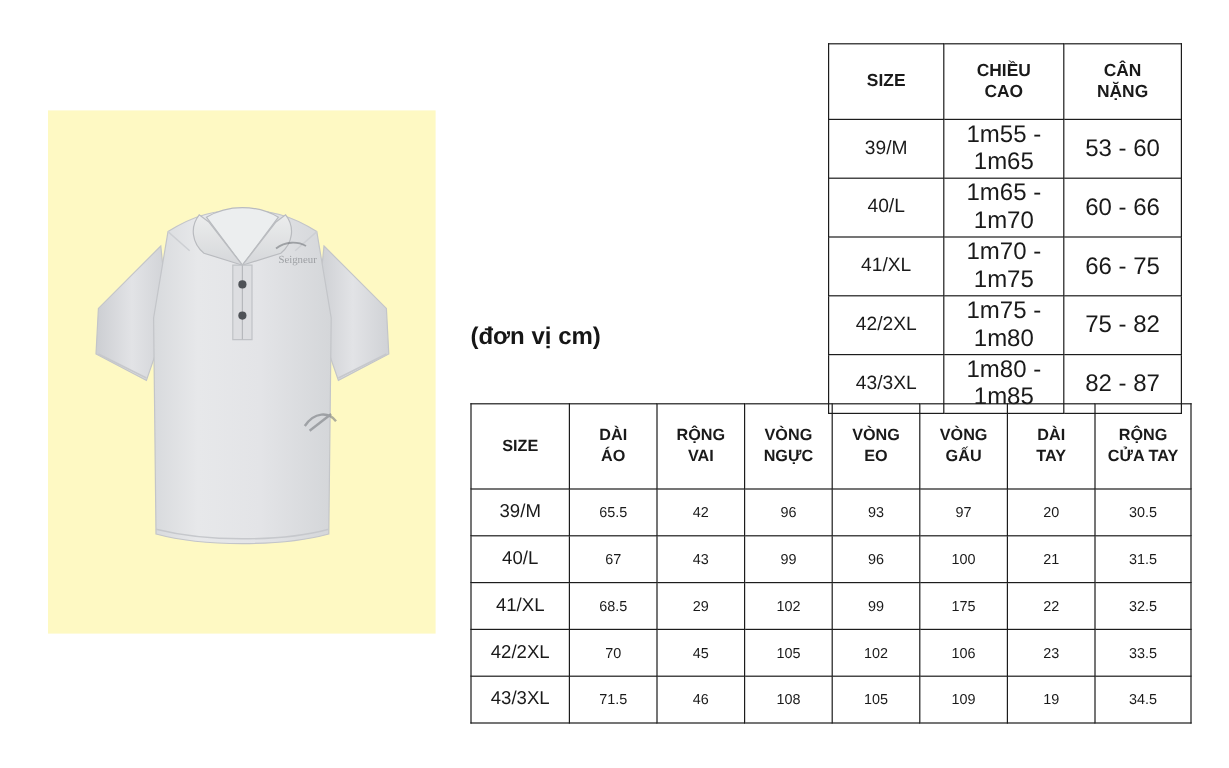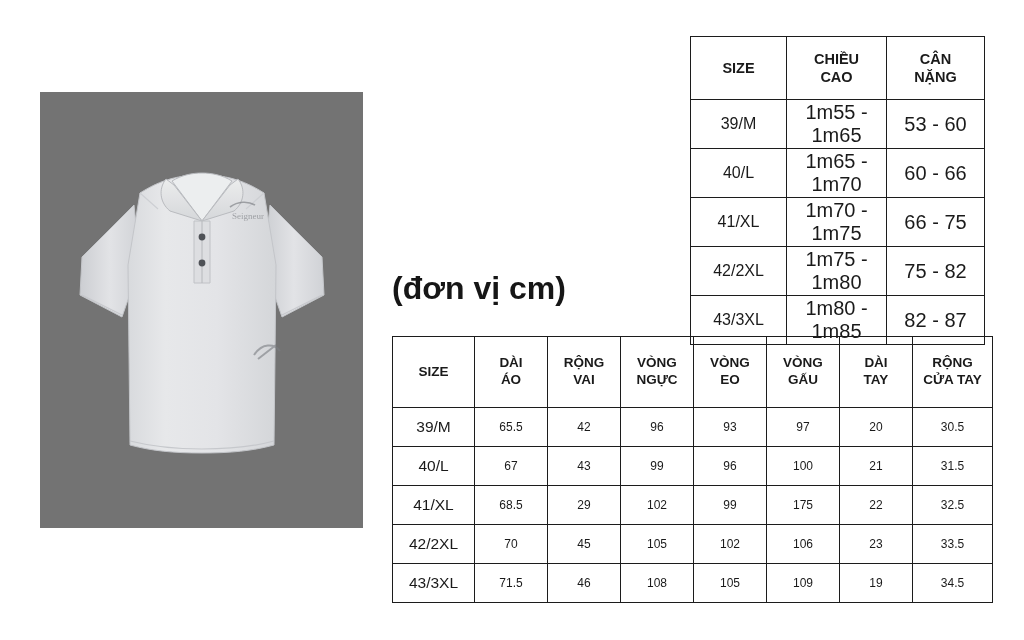--- a/index.html
+++ b/index.html
@@ -16,21 +16,21 @@
     overflow: hidden;
   }
 
   
   #product-photo {
     position: absolute;
     left: 40px;
     top: 92px;
     width: 323px;
     height: 436px;
-    background: #737373;
+    background: #fef9c3;
     overflow: hidden;
   }
   .shirt-wrap {
     position: absolute;
     left: 50%;
     top: 50%;
     transform: translate(-50%, -50%);
     width: 280px;
     height: 330px;
   }
@@ -54,21 +54,21 @@
     font-weight: bold;
     letter-spacing: 1px;
     line-height: 1.15;
     margin-top: 12px;
     color: #161616;
   }
   #unit-note {
     position: absolute;
     left: 392px;
     top: 270px;
-    font-size: 32px;
+    font-size: 20px;
     font-weight: bold;
     color: #161616;
   }
 
   
   table {
     border-collapse: collapse;
     table-layout: fixed;
   }
   table td, table th {

